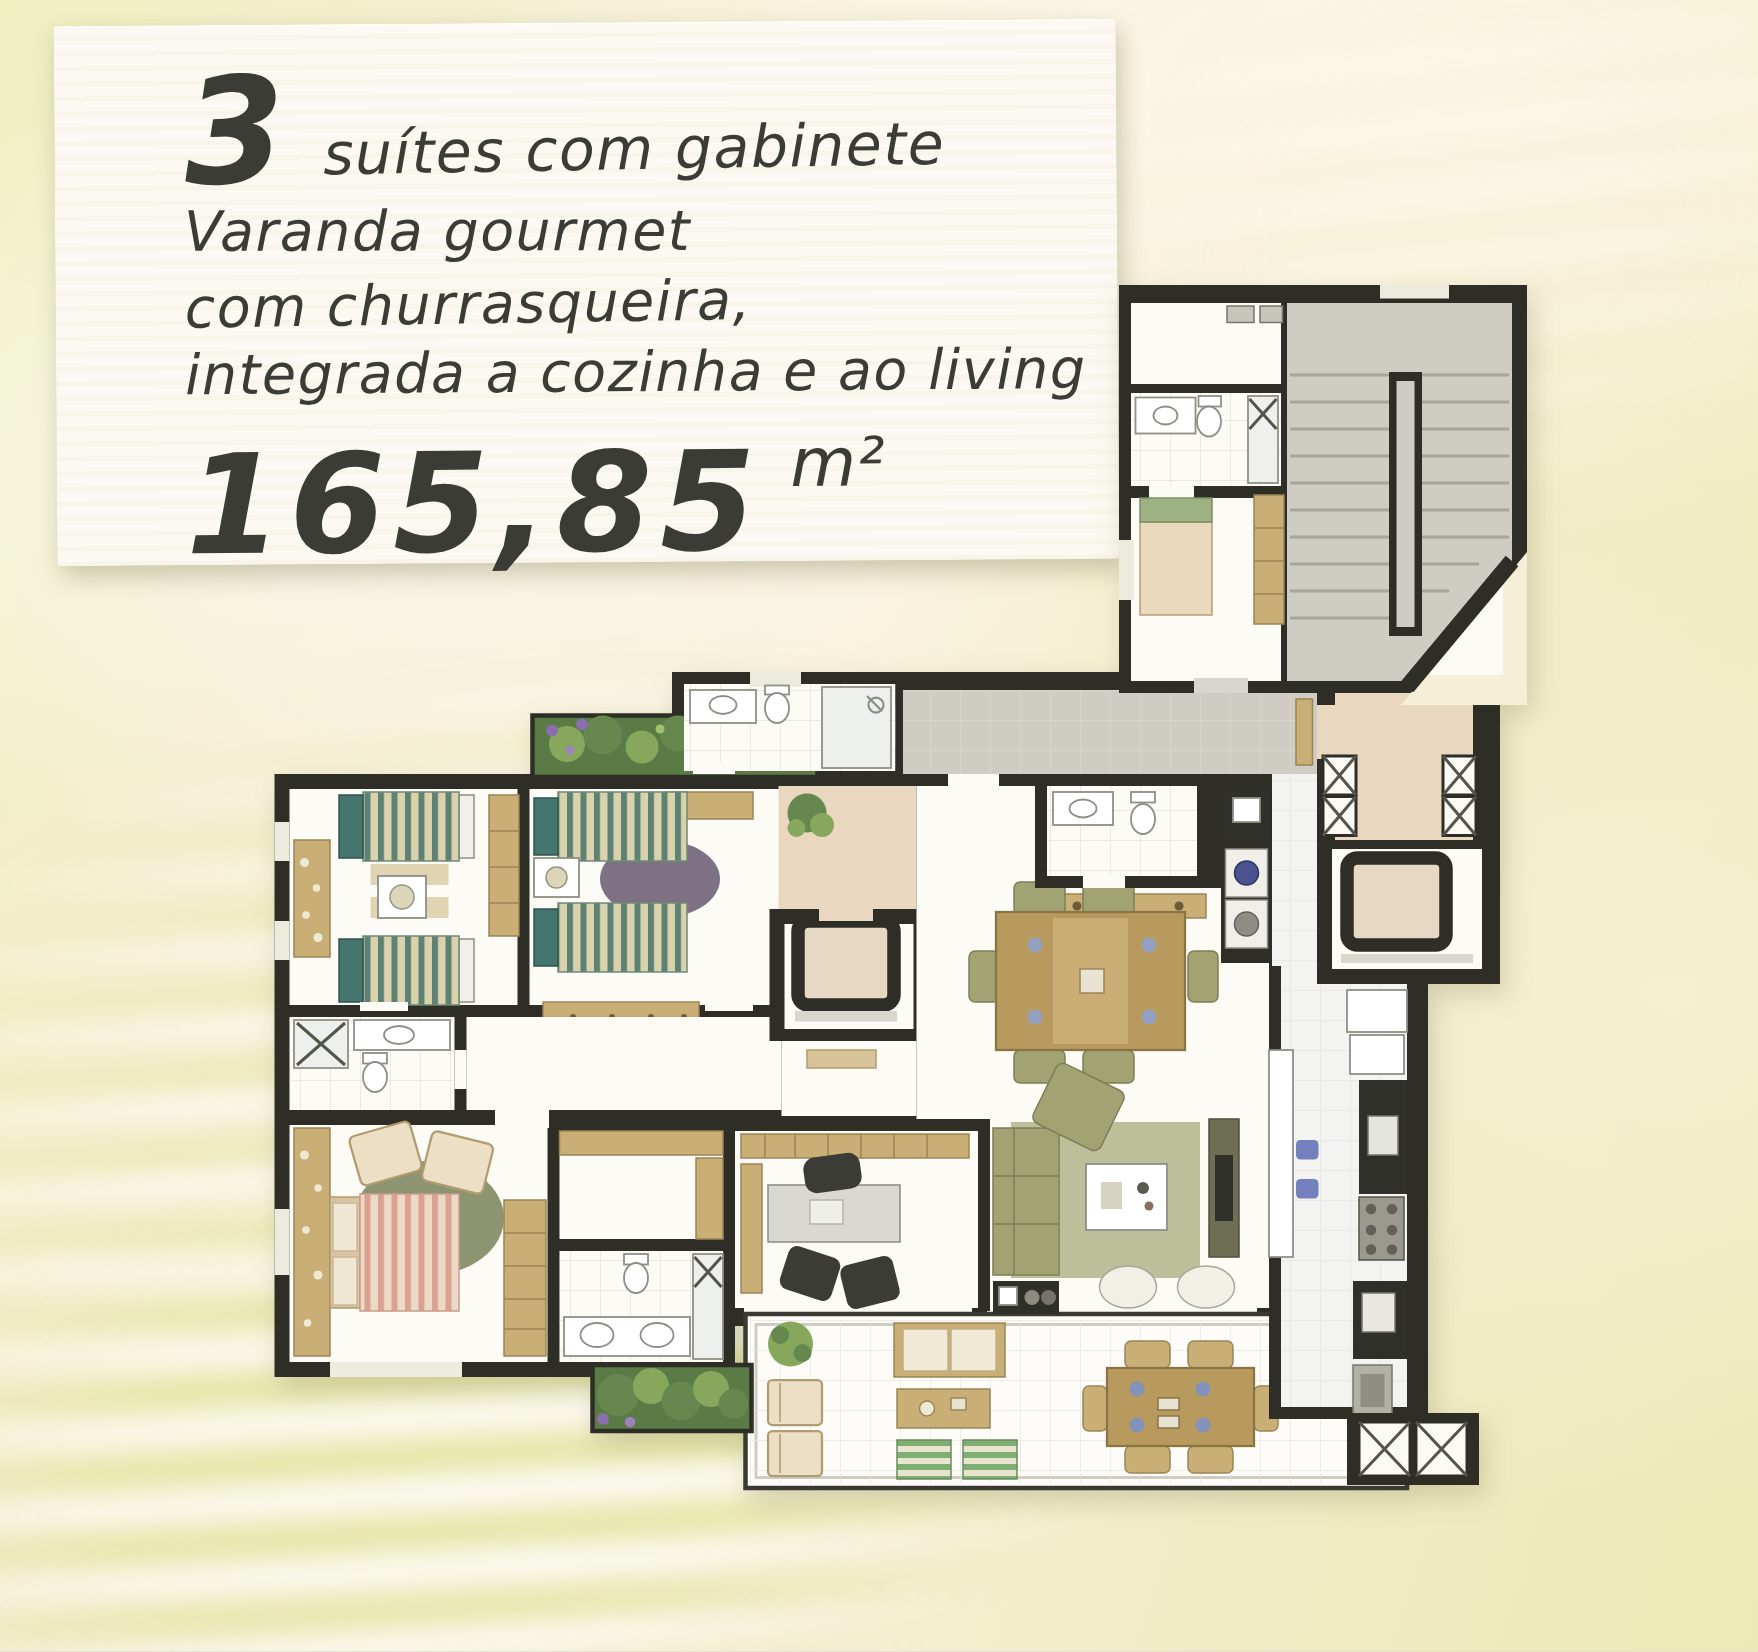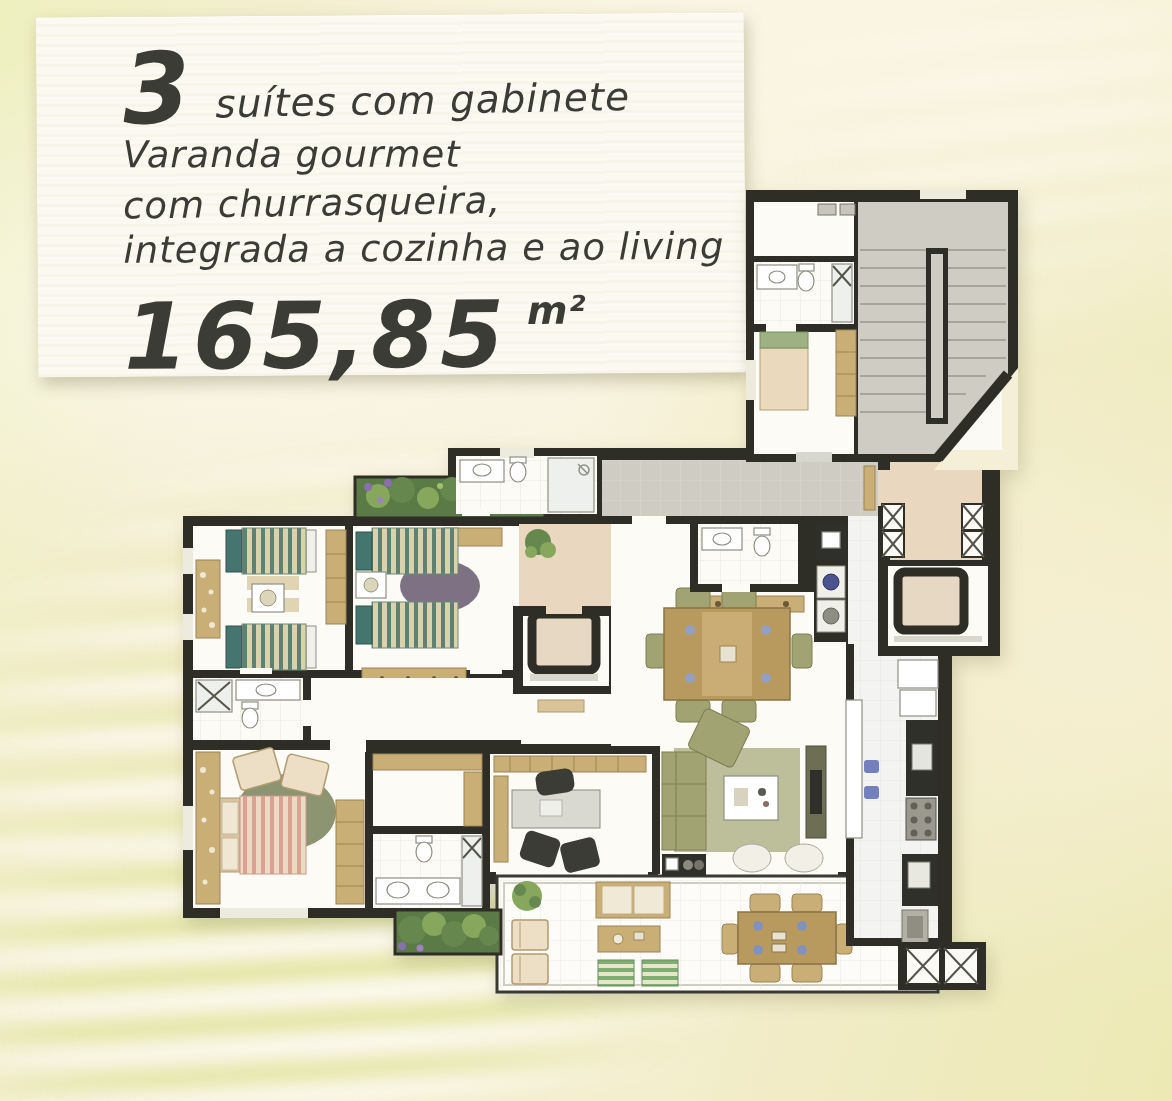--- a/index.html
+++ b/index.html
@@ -47,21 +47,21 @@
   }
   .hand{font-style:italic;letter-spacing:1px;}
   .row1{display:flex;align-items:flex-end;height:102px;}
   .big3{font-size:98px;font-weight:700;line-height:.9;transform:rotate(-2deg);}
   .r1t{font-size:39px;margin:0 0 8px 24px;white-space:nowrap;transform:rotate(-.6deg);}
   .hline{font-size:37px;line-height:47px;white-space:nowrap;}
   .hline:nth-of-type(2){transform:rotate(.3deg);}
   .hline:nth-of-type(3){transform:rotate(-.5deg);}
   .area{margin-top:10px;}
   .aval{font-size:92px;font-weight:600;font-style:italic;letter-spacing:5px;}
-  .aunit{font-size:39px;font-style:italic;position:relative;top:-42px;margin-left:18px;font-weight:700;}
+  .aunit{font-size:45px;font-style:italic;position:relative;top:-42px;margin-left:18px;font-weight:400;}
   
   svg.plan{position:absolute;left:0;top:0;filter:drop-shadow(4px 7px 9px rgba(100,90,50,.22));}
   .wall{fill:var(--pal-wall,#2e2e27);}
   .floor{fill:var(--pal-floor,#fcfbf6);}
   .tfl{fill:#f3f4f1;}
   .gray{fill:var(--pal-corridor,#cfccc3);}
   .beige{fill:var(--pal-hall_beige,#e9d8bf);}
   .wood{fill:var(--pal-wood,#c9ae76);stroke:#9a8555;stroke-width:1;}
   .wood2{fill:#b99a5e;stroke:#8a7444;stroke-width:1.5;}
   .olive{fill:var(--pal-sofa_olive,#a2a373);stroke:#7d7e55;stroke-width:1;}

